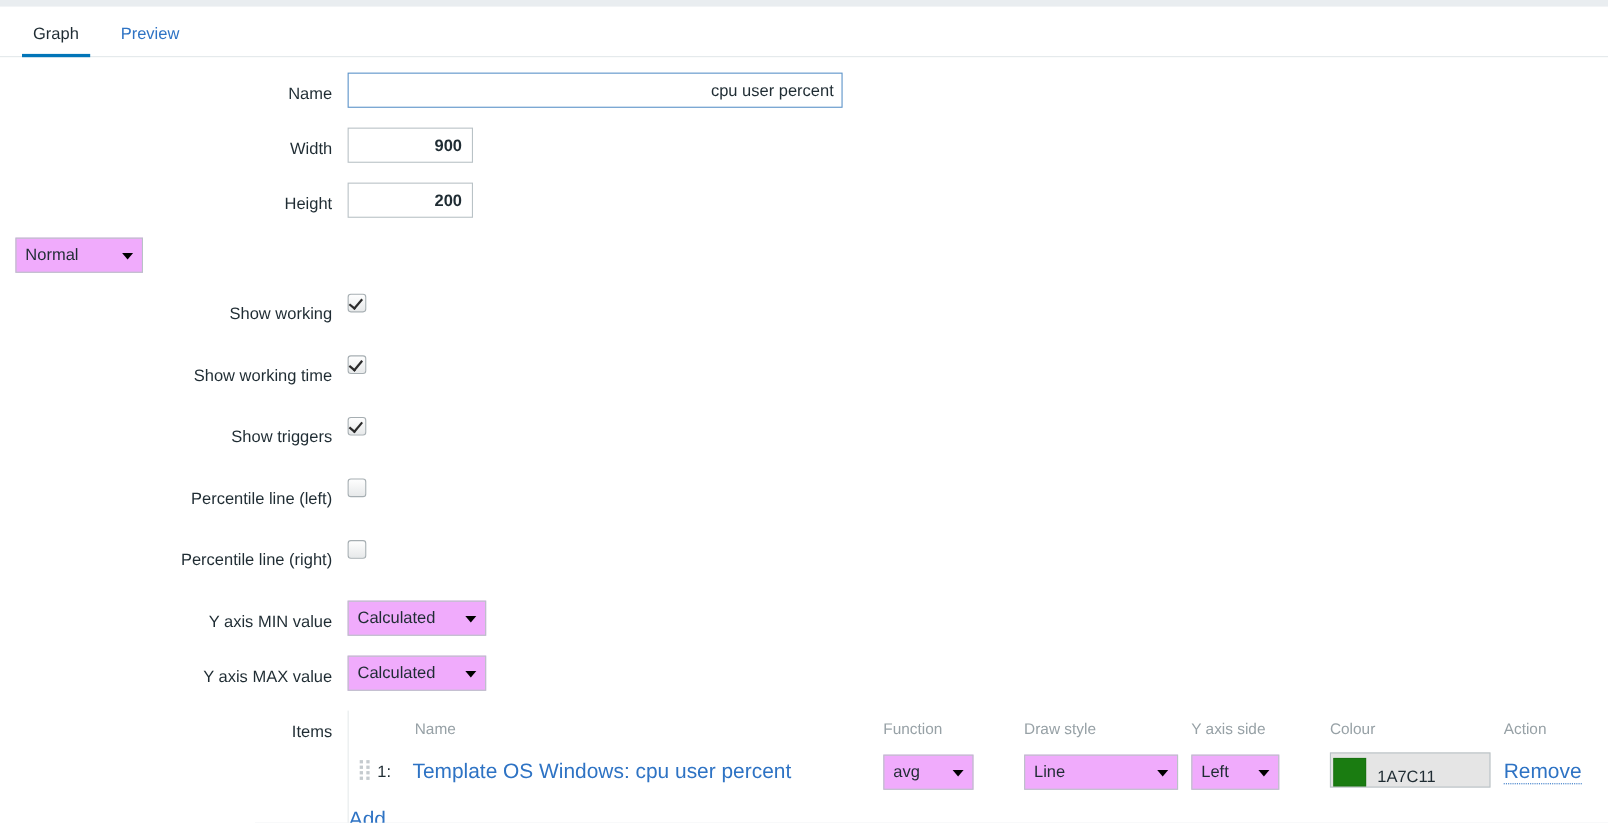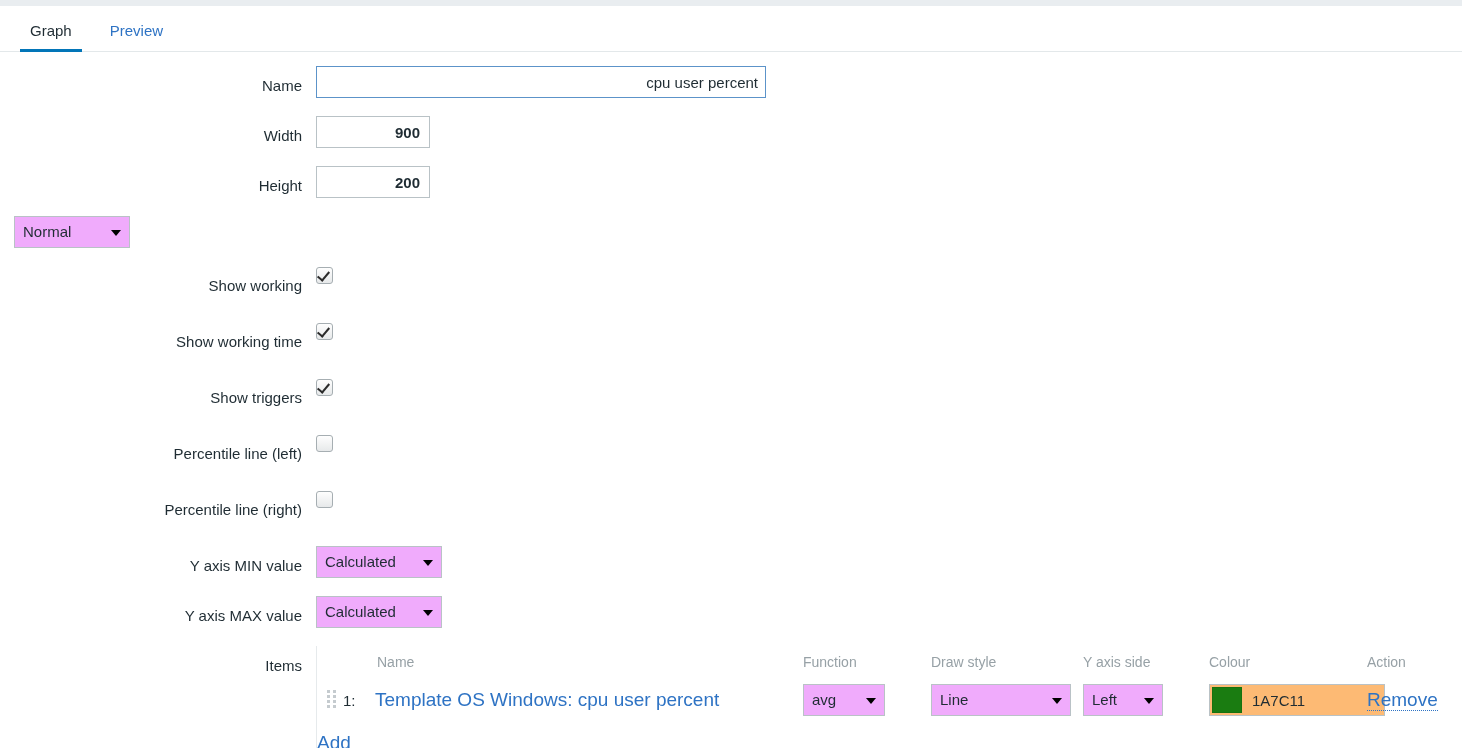--- a/index.html
+++ b/index.html
@@ -243,25 +243,25 @@
     text-decoration: none;
     cursor: pointer;
     font-size: 19px;
   }
   a.link.dotted {
     border-bottom: 1px dotted #2e73c4;
   }
 
   .colour-box {
     display: inline-flex;
-    align-items: center;
+    align-items: flex-end;
     height: 32px;
-    width: 176px;
+    width: 146px;
     border: 1px solid #b9c2c6;
-    background: #fdba74;
+    background: #e5e5e5;
   }
   .swatch {
     width: 30px;
     height: 26px;
     margin: 0 0 0 2px;
     flex: 0 0 30px;
     border: 1px solid rgba(0,0,0,0.08);
   }
   .colour-text {
     font-size: 15px;

